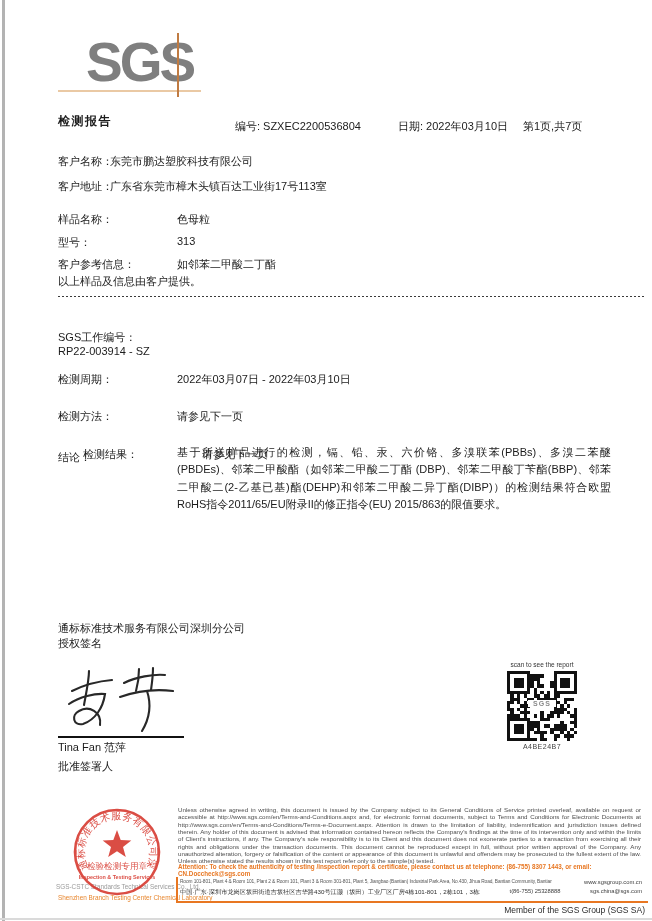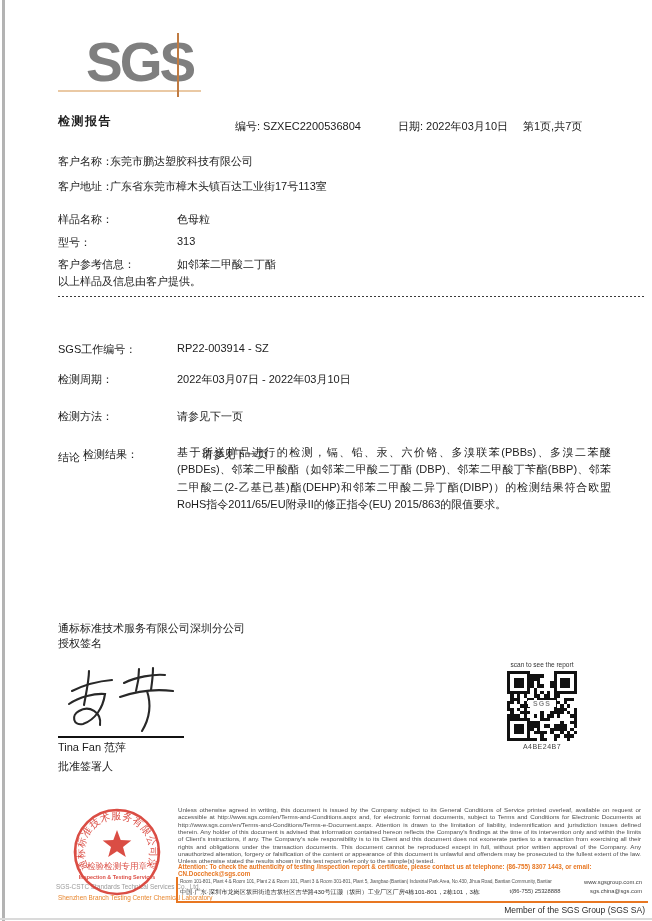--- a/index.html
+++ b/index.html
@@ -100,21 +100,21 @@
     <span>313</span>
   </div>
   <div class="row w-detail" style="top:257px;">
     <span class="lbl">客户参考信息：</span>
     <span>如邻苯二甲酸二丁酯</span>
   </div>
   <div class="note" style="top:274px;">以上样品及信息由客户提供。</div>
 
   <div class="dashes"></div>
 
-  <div class="row w-detail" style="top:342px;">
+  <div class="row w-detail" style="top:330px;flex-direction:column;">
     <span class="lbl">SGS工作编号：</span>
     <span>RP22-003914 - SZ</span>
   </div>
   <div class="row w-detail" style="top:372px;">
     <span class="lbl">检测周期：</span>
     <span>2022年03月07日 - 2022年03月10日</span>
   </div>
   <div class="row w-detail" style="top:409px;">
     <span class="lbl">检测方法：</span>
     <span>请参见下一页</span>

